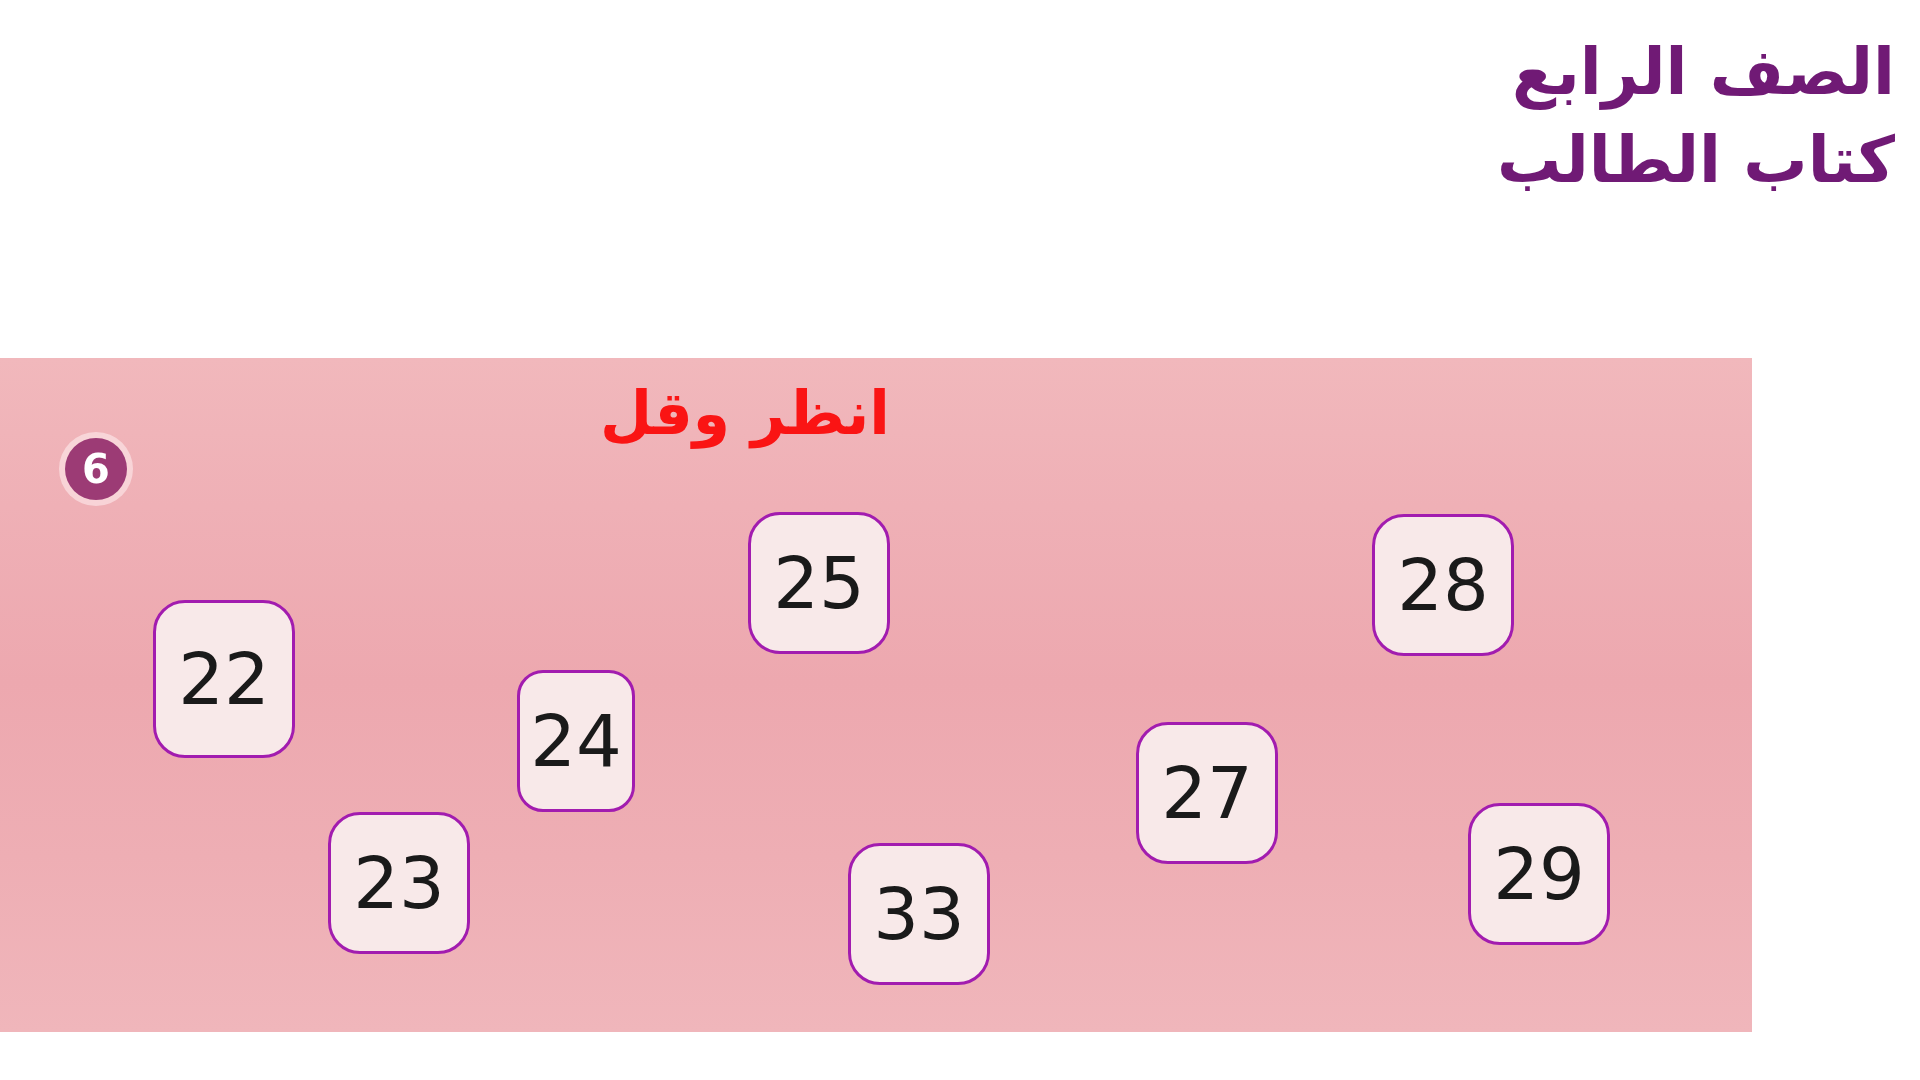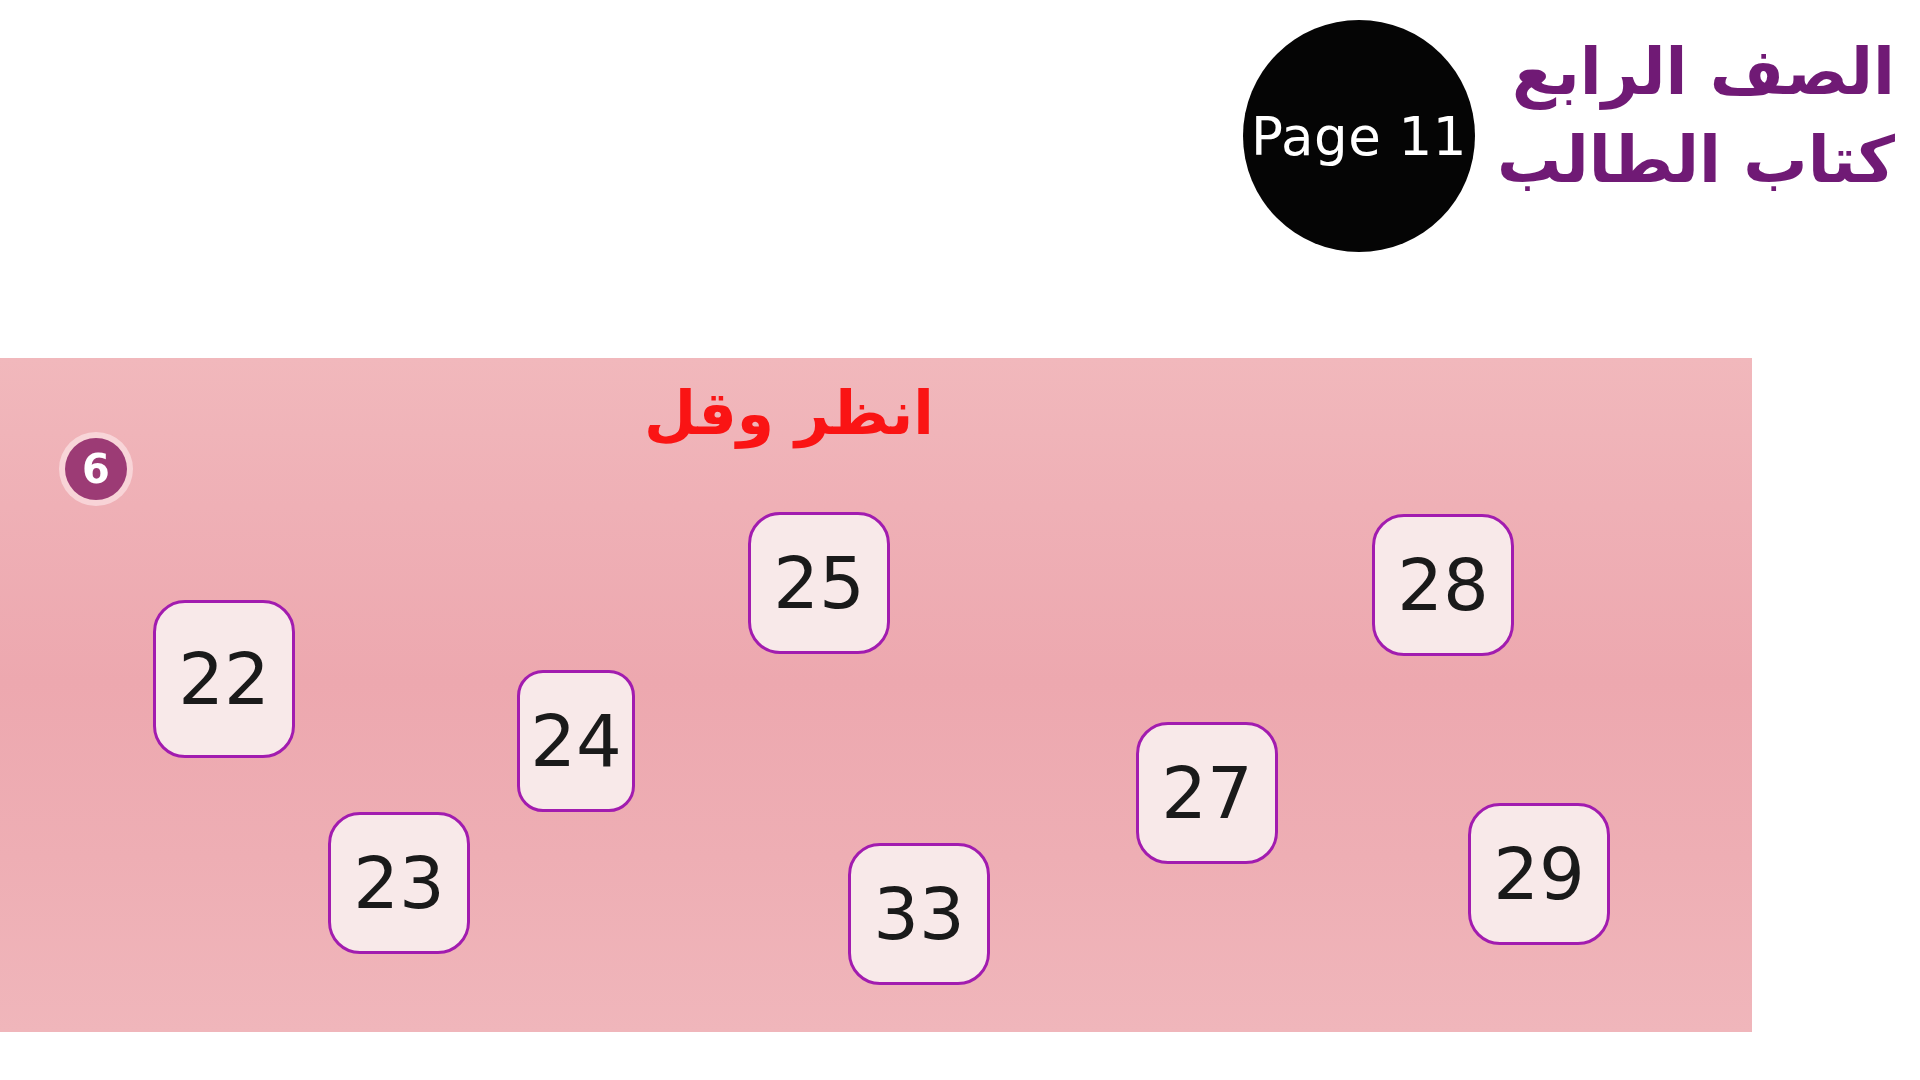--- a/index.html
+++ b/index.html
@@ -133,21 +133,20 @@
   .instruction-arabic {
     position: absolute;
     left: 600px;
     top: 378px;
     color: #fa1414;
     font-size: 60px;
     font-weight: 700;
     direction: rtl;
     white-space: nowrap;
     font-family: "DejaVu Sans", sans-serif;
-    margin-left: 44px;
   }
 
   
   .number-tile {
     position: absolute;
     background: #f8e9e9;
     border: 3px solid #a21caf;
     border-radius: 32px;
     display: flex;
     align-items: center;
@@ -162,23 +161,20 @@
     font-family: "DejaVu Sans", sans-serif;
   }
 </style>
 </head>
 <body>
 
 <div id="page">
 
   <div class="header-zone">
 
-    <div class="page-badge">
-      <span class="page-badge-label">Page 11</span>
-    </div>
 
     <div class="header-arabic">
       <div class="header-arabic-line">الصف الرابع</div>
       <div class="header-arabic-line">كتاب الطالب</div>
     </div>
 
   </div>
 
   <div class="activity-panel"></div>
 

